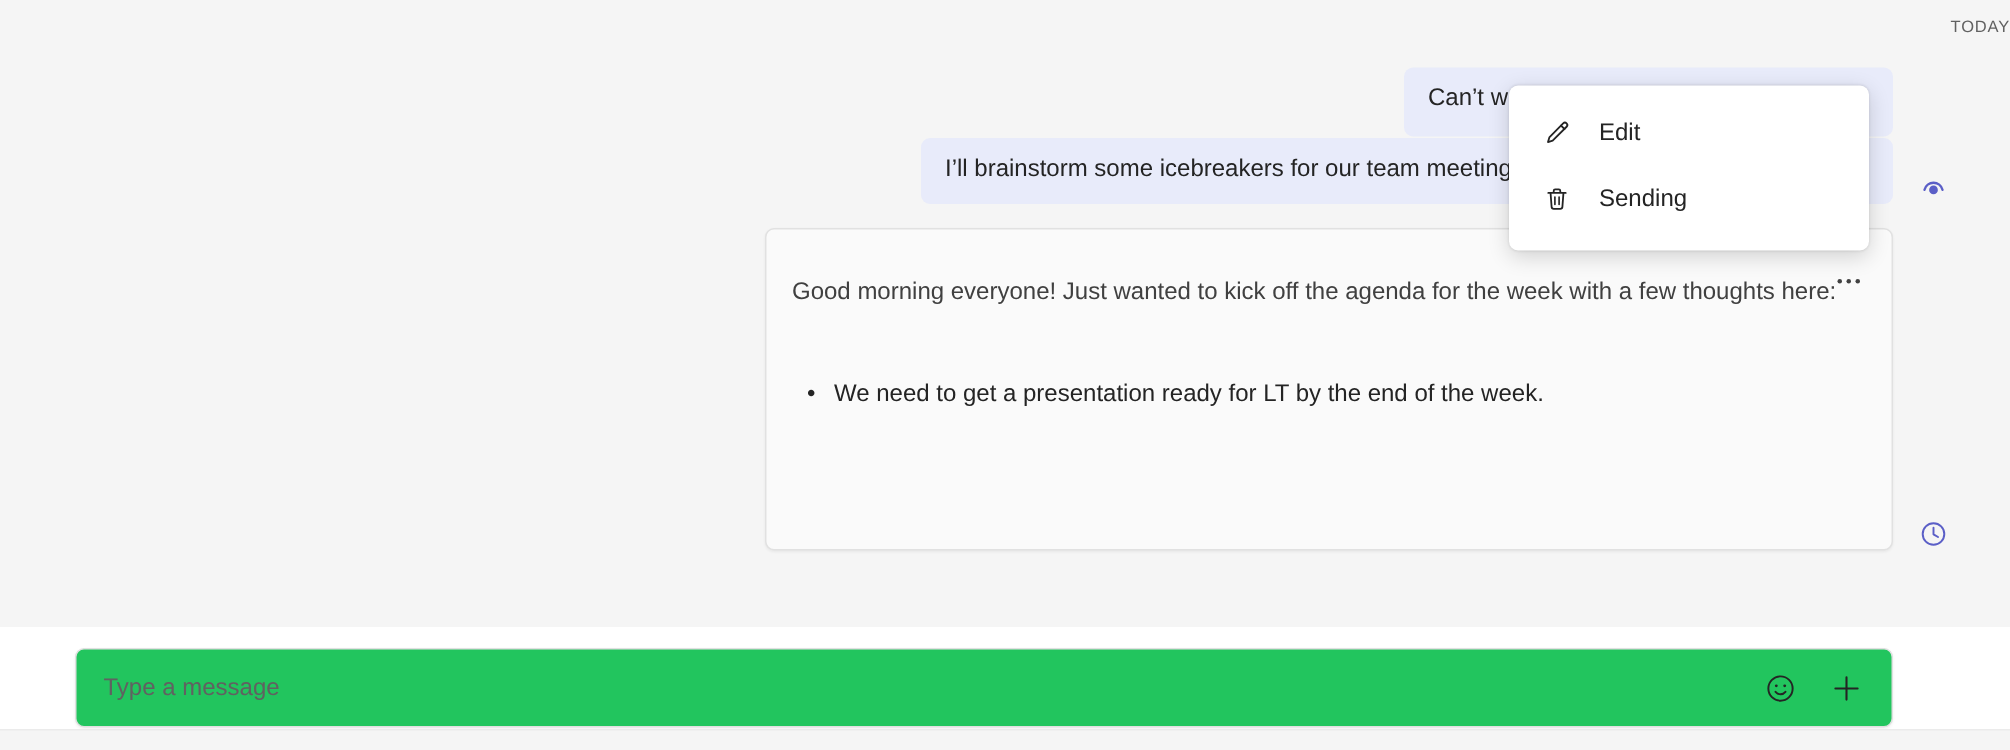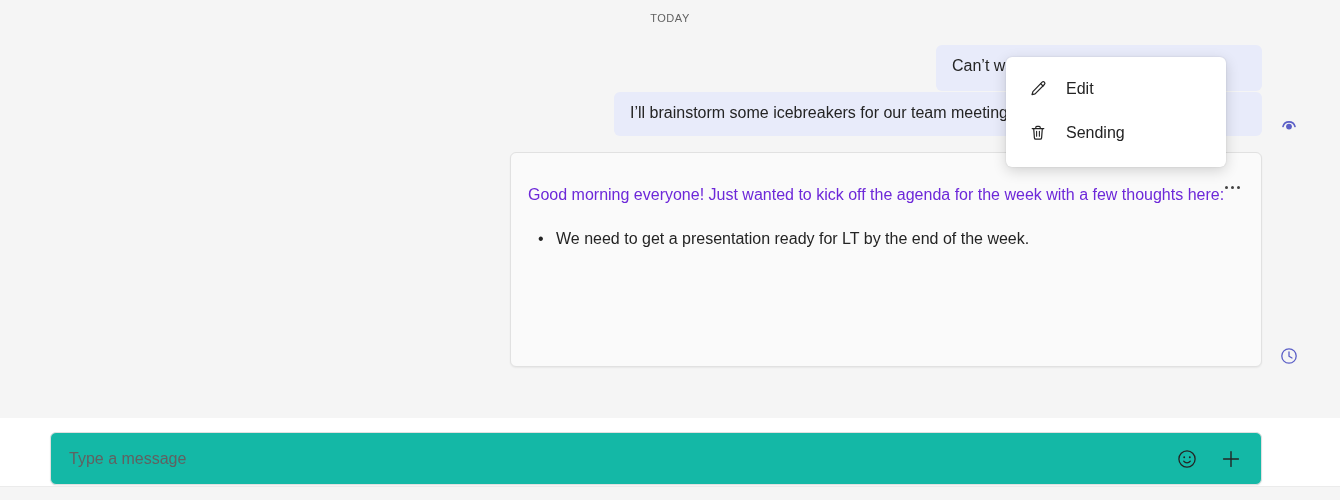--- a/index.html
+++ b/index.html
@@ -28,21 +28,21 @@
     height: 418px;
     background: #f5f5f5;
   }
 
   
   .day-divider {
     position: absolute;
     left: 0;
     top: 8px;
     width: 1340px;
-    text-align: center;
+    text-align: right;
   }
   .day-divider-label {
     display: inline-block;
     font-size: 11px;
     letter-spacing: 0.55px;
     color: #616161;
     text-transform: uppercase;
     line-height: 18px;
   }
 
@@ -86,26 +86,26 @@
   }
   .scheduled-time {
     font-size: 14px;
     line-height: 20px;
     color: #5b5fc7;
     margin-bottom: 18px;
   }
   .scheduled-body {
     font-size: 16px;
     line-height: 28px;
-    color: #6d28d9;
+    color: #404040;
     max-width: 712px;
   }
   .scheduled-list {
     list-style: none;
-    margin-top: 16px;
+    margin-top: 40px;
   }
   .scheduled-list li {
     font-size: 16px;
     line-height: 28px;
     color: #242424;
     position: relative;
     padding-left: 28px;
   }
   .scheduled-list li::before {
     content: "\2022";
@@ -136,21 +136,21 @@
     border-radius: 50%;
     background: #424242;
     display: block;
   }
 
   
   .context-menu {
     position: absolute;
     left: 1006px;
     top: 57px;
-    width: 220px;
+    width: 240px;
     height: 110px;
     background: #ffffff;
     border-radius: 6px;
     box-shadow: 0 4px 14px rgba(0,0,0,0.16), 0 0 2px rgba(0,0,0,0.12);
     padding: 10px 0;
     z-index: 40;
   }
   .menu-item {
     display: flex;
     align-items: center;
@@ -195,21 +195,21 @@
     width: 1340px;
     height: 82px;
     background: #ffffff;
   }
   .composer {
     position: absolute;
     left: 50px;
     top: 14px;
     width: 1212px;
     height: 53px;
-    background: #14b8a6;
+    background: #22c55e;
     border: 1px solid #e0e0e0;
     border-radius: 6px;
     box-shadow: 0 1px 2px rgba(0,0,0,0.06);
     display: flex;
     align-items: center;
   }
   .composer-input {
     flex: 1 1 auto;
     border: none;
     outline: none;

